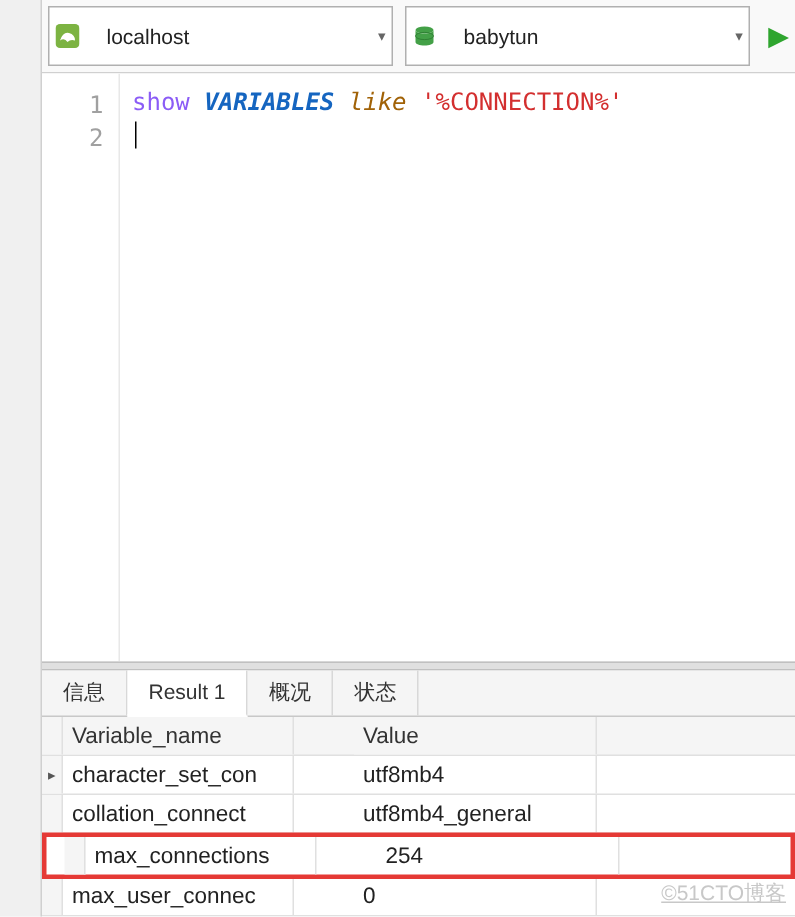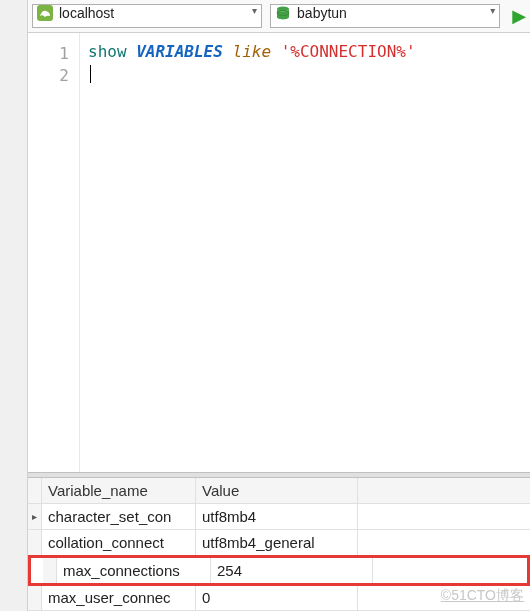--- a/index.html
+++ b/index.html
@@ -40,27 +40,27 @@
   }
   .content-wrap {
     position: relative;
     flex: 1;
     display: flex;
     flex-direction: column;
     margin-left: 28px;
   }
   .combo {
     display: flex;
-    align-items: flex-start;
+    align-items: center;
     border: 1px solid #b0b0b0;
     background: #fff;
-    height: 24px;
+    height: 40px;
     flex: 1;
     padding: 0 4px;
-    gap: 6px;
+    gap: 18px;
   }
   .combo .icon {
     width: 16px;
     height: 16px;
     display: inline-flex;
     align-items: center;
     justify-content: center;
   }
   .combo .label {
     flex: 1;
@@ -99,21 +99,21 @@
   }
   .code {
     flex: 1;
     padding: 8px 6px 0 8px;
   }
   .code .line {
     line-height: 22px;
     height: 22px;
     white-space: pre;
   }
-  .kw-show { color: #0f766e; }
+  .kw-show { color: #8b5cf6; }
   .kw-var { color: #1565c0; font-weight: bold; font-style: italic; }
   .kw-like { color: #a16207; font-style: italic; }
   .str { color: #d32f2f; margin-top: 15px; }
   .caret {
     display: inline-block;
     width: 1px;
     height: 18px;
     background: #000;
     vertical-align: text-bottom;
     margin-left: 2px;
@@ -164,21 +164,21 @@
     color: #555;
   }
   .cell {
     padding: 4px 6px;
     font-size: 15px;
     color: #222;
     overflow: hidden;
     white-space: nowrap;
   }
   .cell.col-name { width: 154px; flex: 0 0 154px; border-right: 1px solid #e0e0e0; }
-  .cell.col-value { width: 162px; flex: 0 0 162px; border-right: 1px solid #e0e0e0; }
+  .cell.col-value { width: 162px; flex: 0 0 162px; border-right: 1px solid #e0e0e0; margin-left: 40px; }
   .grid-head .cell {
     background: #f5f5f5;
     font-size: 15px;
     color: #333;
   }
   .highlight {
     border: 3px solid #e53935;
     margin: -1px 0;
     position: relative;
     padding-left: 12px;
@@ -231,20 +231,26 @@
         <div>2</div>
       </div>
       <div class="code">
         <div class="line"><span class="kw-show">show</span> <span class="kw-var">VARIABLES</span> <span class="kw-like">like</span> <span class="str">'%CONNECTION%'</span></div>
         <div class="line"><span class="caret"></span></div>
       </div>
     </div>
 
     <div class="splitter"></div>
 
+    <div class="tabs">
+      <div class="tab">信息</div>
+      <div class="tab active">Result 1</div>
+      <div class="tab">概况</div>
+      <div class="tab">状态</div>
+    </div>
 
     <div class="results">
       <div class="grid-head">
         <div class="row-handle"></div>
         <div class="cell col-name">Variable_name</div>
         <div class="cell col-value">Value</div>
       </div>
 
       <div class="grid-row">
         <div class="row-handle">▸</div>

